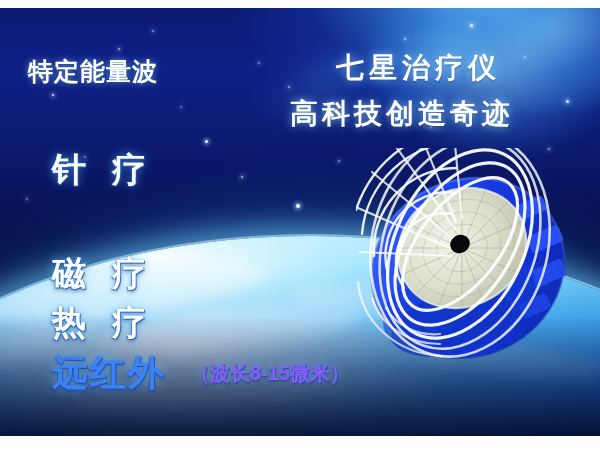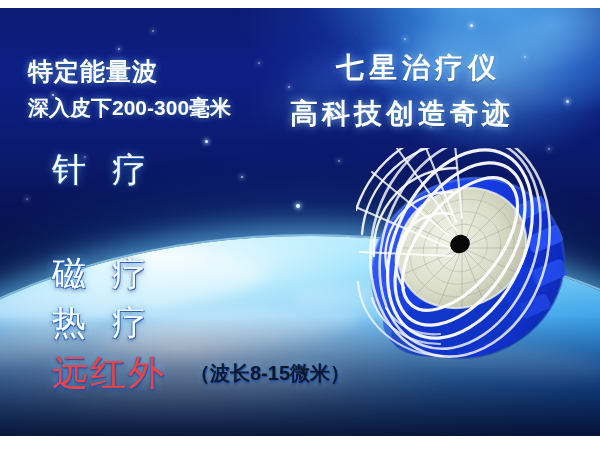--- a/index.html
+++ b/index.html
@@ -224,56 +224,56 @@
   
   #therapy-list {
     position: absolute;
     left: 0; top: 0;
     width: 600px; height: 450px;
   }
   .therapy-row {
     position: absolute;
     left: 52px;
     font-size: 34px;
-    font-weight: normal;
+    font-weight: bold;
     color: #ffffff;
     white-space: nowrap;
     letter-spacing: 26px;
     text-shadow:
       0 0 1px #6fb6ff,
       1px 1px 0 rgba(28,80,180,0.85),
      -1px 1px 0 rgba(28,80,180,0.55),
       0 0 10px rgba(110,195,255,0.75),
       0 2px 4px rgba(0,15,70,0.55);
   }
   .row-0 { top: 139px; }
   .row-1 { top: 191px; }
   .row-2 { top: 243px; }
   .row-3 { top: 292px; }
 
   .farir {
     position: absolute;
     left: 52px; top: 341px;
     font-size: 36px;
-    font-weight: normal;
-    color: #ef4444;
+    font-weight: bold;
+    color: #3b82f6;
     white-space: nowrap;
     letter-spacing: 2px;
     text-shadow:
       1px 1px 0 rgba(28,80,180,0.85),
      -1px 1px 0 rgba(28,80,180,0.5),
       0 0 11px rgba(110,195,255,0.8),
       0 2px 4px rgba(0,15,70,0.55);
   }
   .wavelength {
     position: absolute;
     left: 190px; top: 352px;
     font-size: 20px;
     font-weight: bold;
-    color: #0f172a;
+    color: #8b5cf6;
     white-space: nowrap;
     letter-spacing: 0px;
     text-shadow:
       1px 1px 0 rgba(28,80,180,0.8),
       0 0 8px rgba(110,195,255,0.7),
       0 2px 3px rgba(0,15,70,0.5);
   }
 </style>
 </head>
 <body>
@@ -413,21 +413,20 @@
           <path d="M 2 134  A 88 80 0 0 0 86 208"></path>
           <path d="M 30 160 A 54 48 0 0 0 84 186"></path>
         </g>
       </g>
     </svg>
   </div>
 
   <div id="text-layer">
 
     <div class="txt headline-l">特定能量波</div>
-    <div class="txt subline-l">深入皮下200-300毫米</div>
 
     <div class="txt subline-r">高科技创造奇迹</div>
     <div class="txt headline-r">七星治疗仪</div>
 
     <div id="therapy-list">
       <div class="therapy-row row-0">针疗</div>
       <div class="therapy-row row-3">热疗</div>
       <div class="therapy-row row-2">磁疗</div>
     </div>
 

